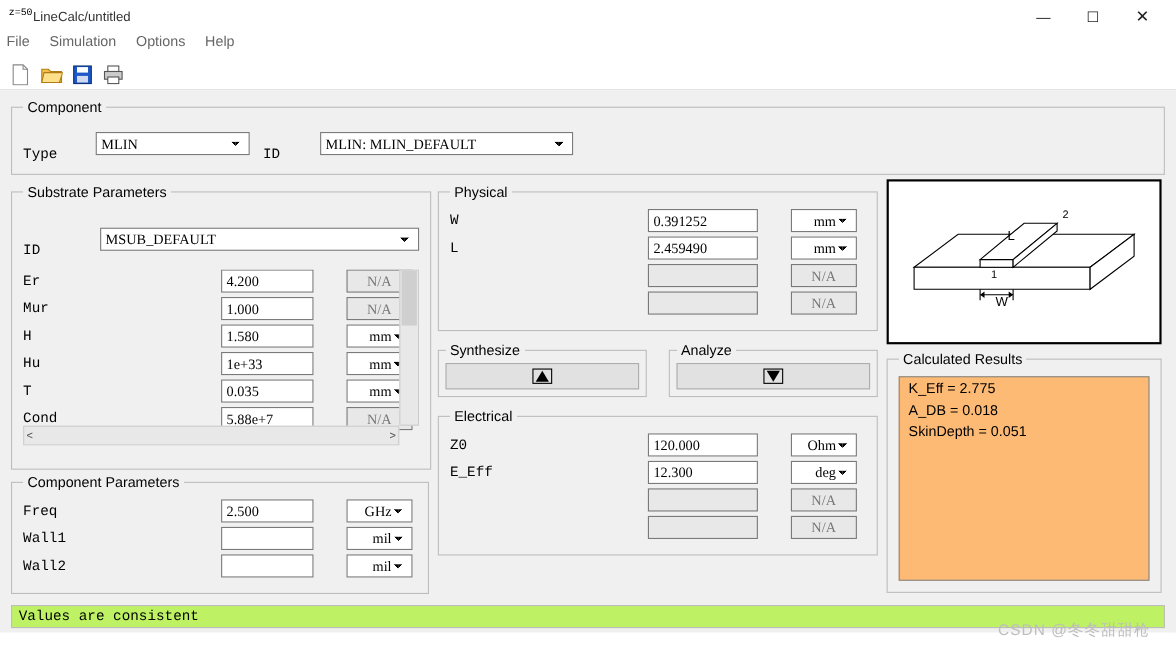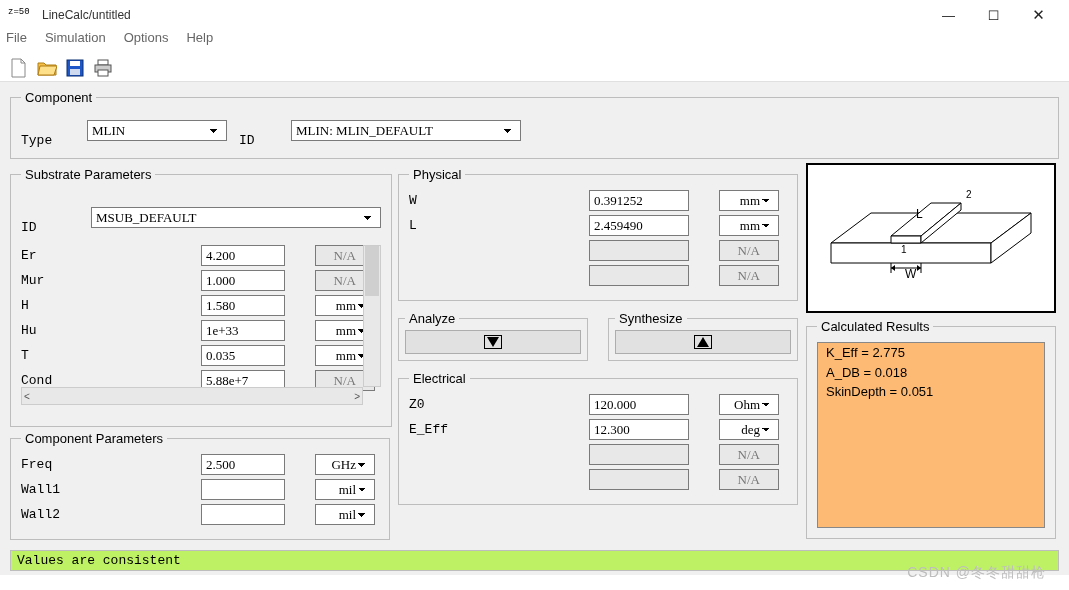--- a/index.html
+++ b/index.html
@@ -1,20 +1,20 @@
 <!DOCTYPE html>
 <html><head>
 <meta charset="utf-8">
 <style>
 * { box-sizing: border-box; margin: 0; padding: 0; }
 body { font-family: "MS Sans Serif", Tahoma, sans-serif; font-size: 12px; background: #fff; width: 1069px; height: 590px; overflow: hidden; position: relative; }
 .monofont { font-family: "Courier New", monospace; font-size: 13px; }
 
 .titlebar { height: 30px; display: flex; align-items: center; padding: 0 8px; color: #333; background: #fff; }
-.titlebar .appicon { width: 16px; height: 16px; margin-right: 18px; font-size: 9px; color: #000; }
+.titlebar .appicon { width: 16px; height: 16px; margin-right: 6px; font-size: 9px; color: #000; }
 .titlebar .title { flex: 1; font-size: 12px; }
 .winbtns { display: flex; gap: 0; }
 .winbtn { width: 45px; height: 28px; display: flex; align-items: center; justify-content: center; background: transparent; border: none; font-size: 13px; color: #222; cursor: pointer;}
 .winbtn.close { font-size: 15px; }
 
 .menubar { height: 24px; display: flex; align-items: flex-start; padding: 0 6px; gap: 18px; color: #666; font-size: 13px; }
 .menubar span { cursor: pointer; }
 
 .toolbar { height: 28px; display: flex; align-items: center; padding: 0 8px; gap: 6px; border-bottom: 1px solid #e0e0e0; }
 .tbtn { width: 22px; height: 22px; display: flex; align-items: center; justify-content: center; cursor: pointer; }
@@ -218,32 +218,32 @@
           </div>
         <div class="phys-row">
             <span class="plabel monofont"></span>
             <input class="txt" disabled="" value="" style="">
             <select class="combo unitsel disabled"><option>N/A</option></select>
           </div>
       </fieldset>
 
       <div class="syn-ana">
         <fieldset>
+          <legend>Synthesize</legend>
+          <button class="graybtn">
+              <span class="arrow-wrap">
+                <span class="arrow-up"></span>
+              </span>
+            </button>
+        </fieldset>
+        <fieldset>
           <legend>Analyze</legend>
           <button class="graybtn">
               <span class="arrow-wrap">
                 <span class="arrow-down"></span>
-              </span>
-            </button>
-        </fieldset>
-        <fieldset>
-          <legend>Synthesize</legend>
-          <button class="graybtn">
-              <span class="arrow-wrap">
-                <span class="arrow-up"></span>
               </span>
             </button>
         </fieldset>
       </div>
 
       <fieldset>
         <legend>Electrical</legend>
         <div class="elec-row">
             <span class="plabel monofont">Z0</span>
             <input class="txt" value="120.000" style="">

